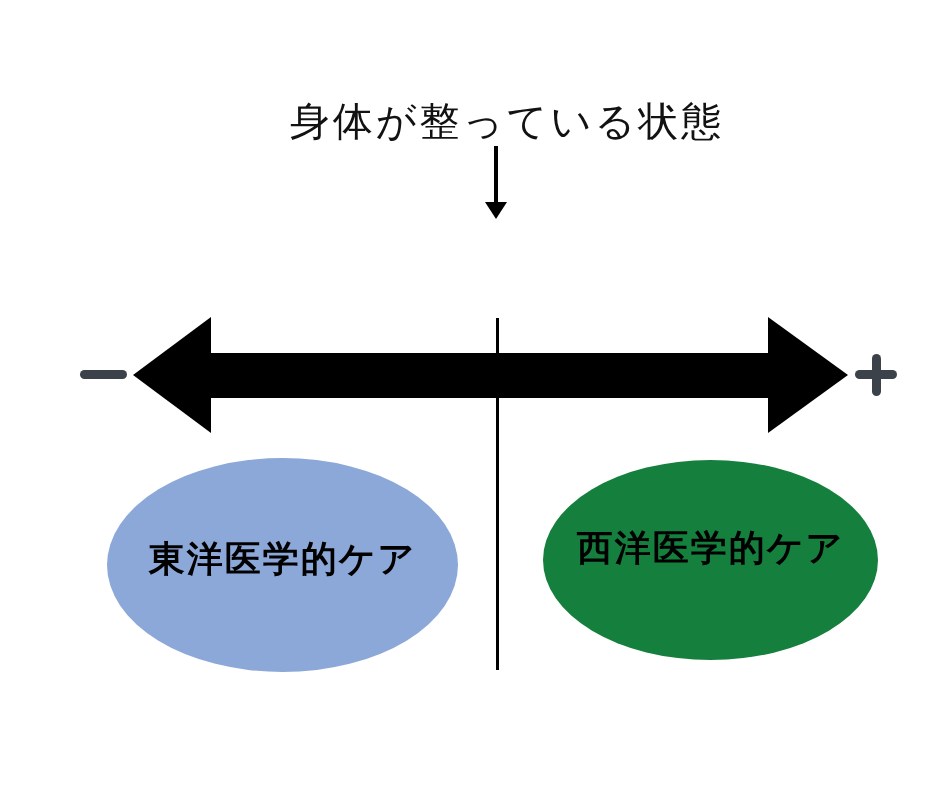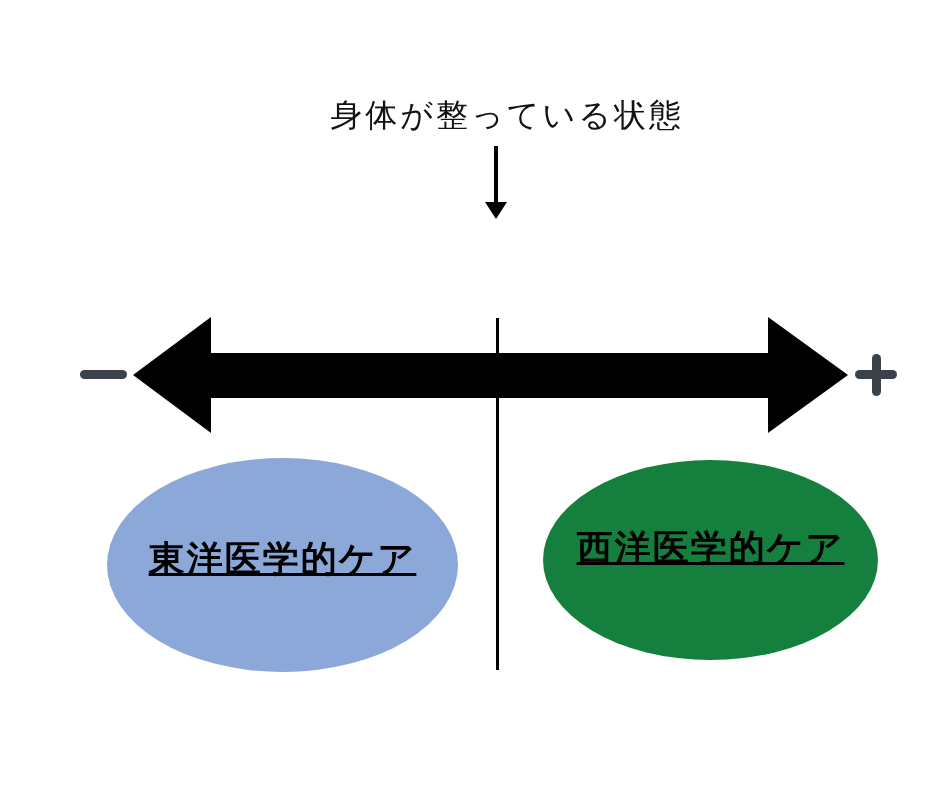--- a/index.html
+++ b/index.html
@@ -8,21 +8,21 @@
     background: #ffffff;
     font-family: "Liberation Sans", sans-serif;
     position: relative; overflow: hidden;
   }
   .stage { position: absolute; left: 0; top: 0; width: 940px; height: 788px; }
 
   
   .title {
     position: absolute; left: 507px; top: 94px;
     transform: translateX(-50%);
-    font-size: 32px; letter-spacing: 3px; white-space: nowrap;
+    font-size: 40px; letter-spacing: 3px; white-space: nowrap;
     color: #121212; font-weight: 400;
   }
 
   
   .down-arrow-shaft {
     position: absolute; left: 494px; top: 146px;
     width: 4px; height: 57px; background: #000;
   }
   .down-arrow-head {
     position: absolute; left: 485px; top: 202px;
@@ -72,21 +72,21 @@
 
   
   .divider {
     position: absolute; left: 496px; top: 318px;
     width: 3px; height: 352px; background: #000;
   }
 
   
   .ellipse {
     position: absolute; border-radius: 50%;
-    display: flex; align-items: center; justify-content: center; text-decoration: underline;
+    display: flex; align-items: center; justify-content: center;
   }
   .ellipse-east {
     left: 107px; top: 458px; width: 351px; height: 214px;
     background: #8CA8D8;
   }
   .ellipse-west {
     left: 543px; top: 460px; width: 335px; height: 200px;
     background: #15803d;
   }
   .ellipse-label {

